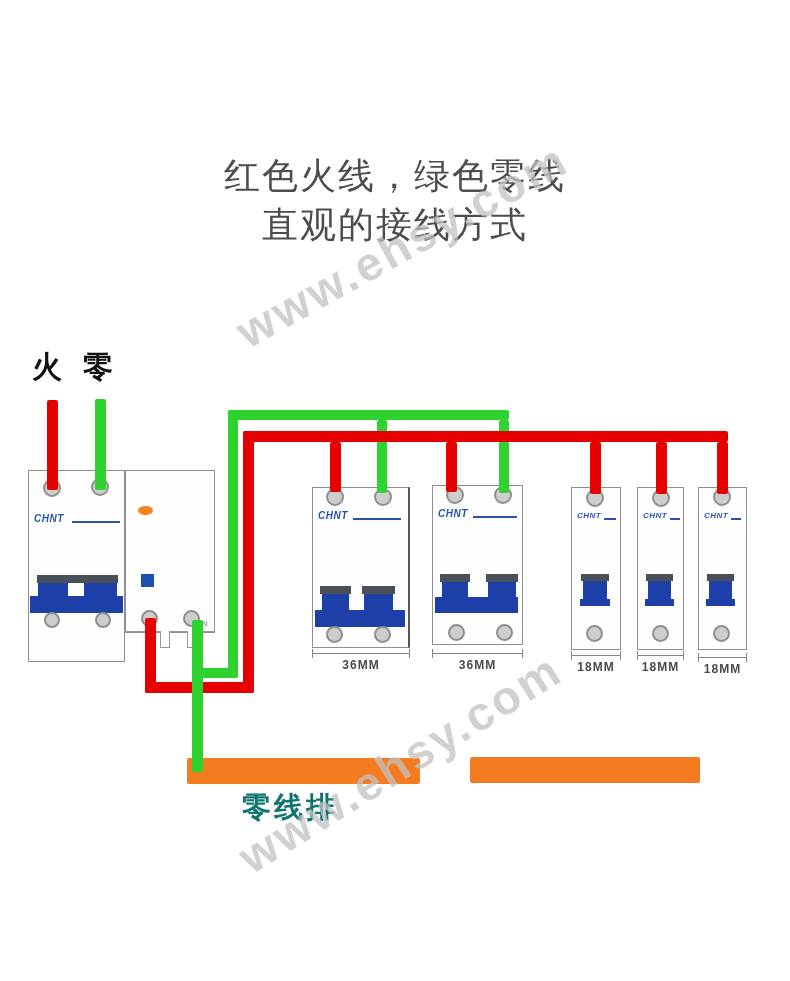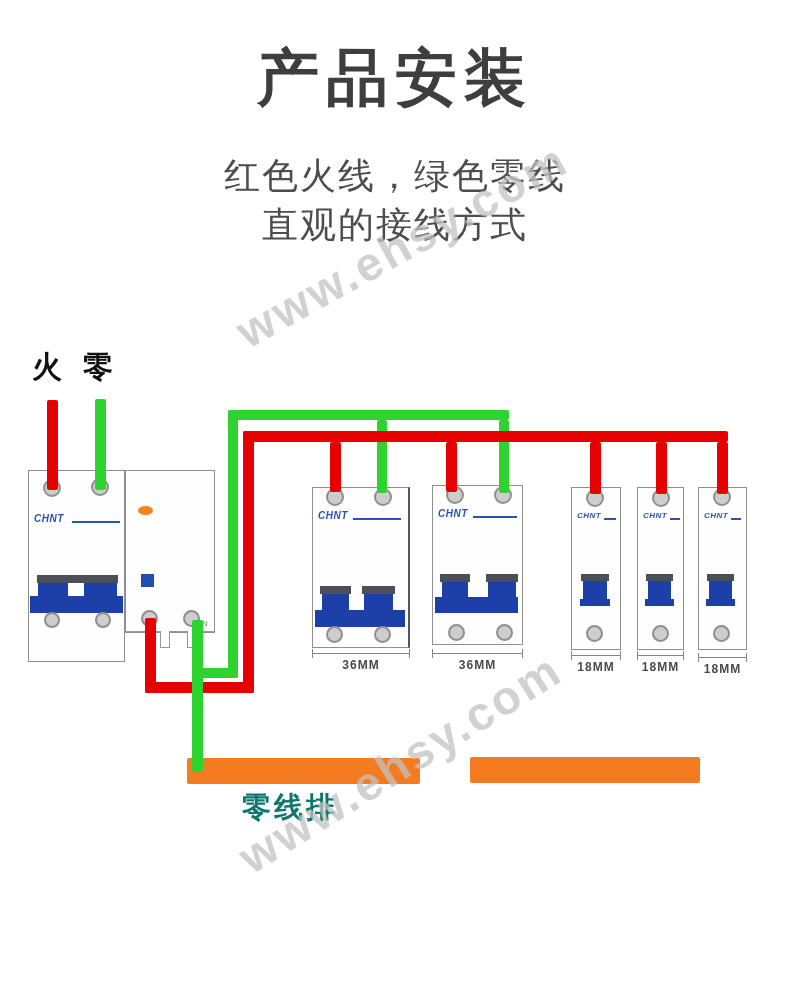--- a/index.html
+++ b/index.html
@@ -41,21 +41,20 @@
   .busbar{background:var(--bus-bar,#f47b20);border-radius:2px;z-index:4;}
   .barlbl{font-size:29px;font-weight:bold;color:#0f766e;text-align:center;
           letter-spacing:3px;z-index:6;}
   .iolbl{font-size:30px;font-weight:bold;color:#111;z-index:6;line-height:1;}
 </style>
 </head>
 <body>
 
 <div class="stage">
 
-  <div class="abs title">产品安装</div>
   <div class="abs sub" style="top:152px;">红色火线，绿色零线</div>
   <div class="abs sub" style="top:201px;">直观的接线方式</div>
 
   <div class="abs iolbl" style="left:32px;top:352px;">火</div>
   <div class="abs iolbl" style="left:83px;top:352px;">零</div>
 
   <div class="abs bkr" style="left:28px;top:470px;width:97px;height:192px;"></div>
   <div class="abs bkr" style="left:125px;top:470px;width:90px;height:163px;"></div>
 
   <div class="abs term" style="left:43px;top:479px;width:18px;height:18px;"></div>

